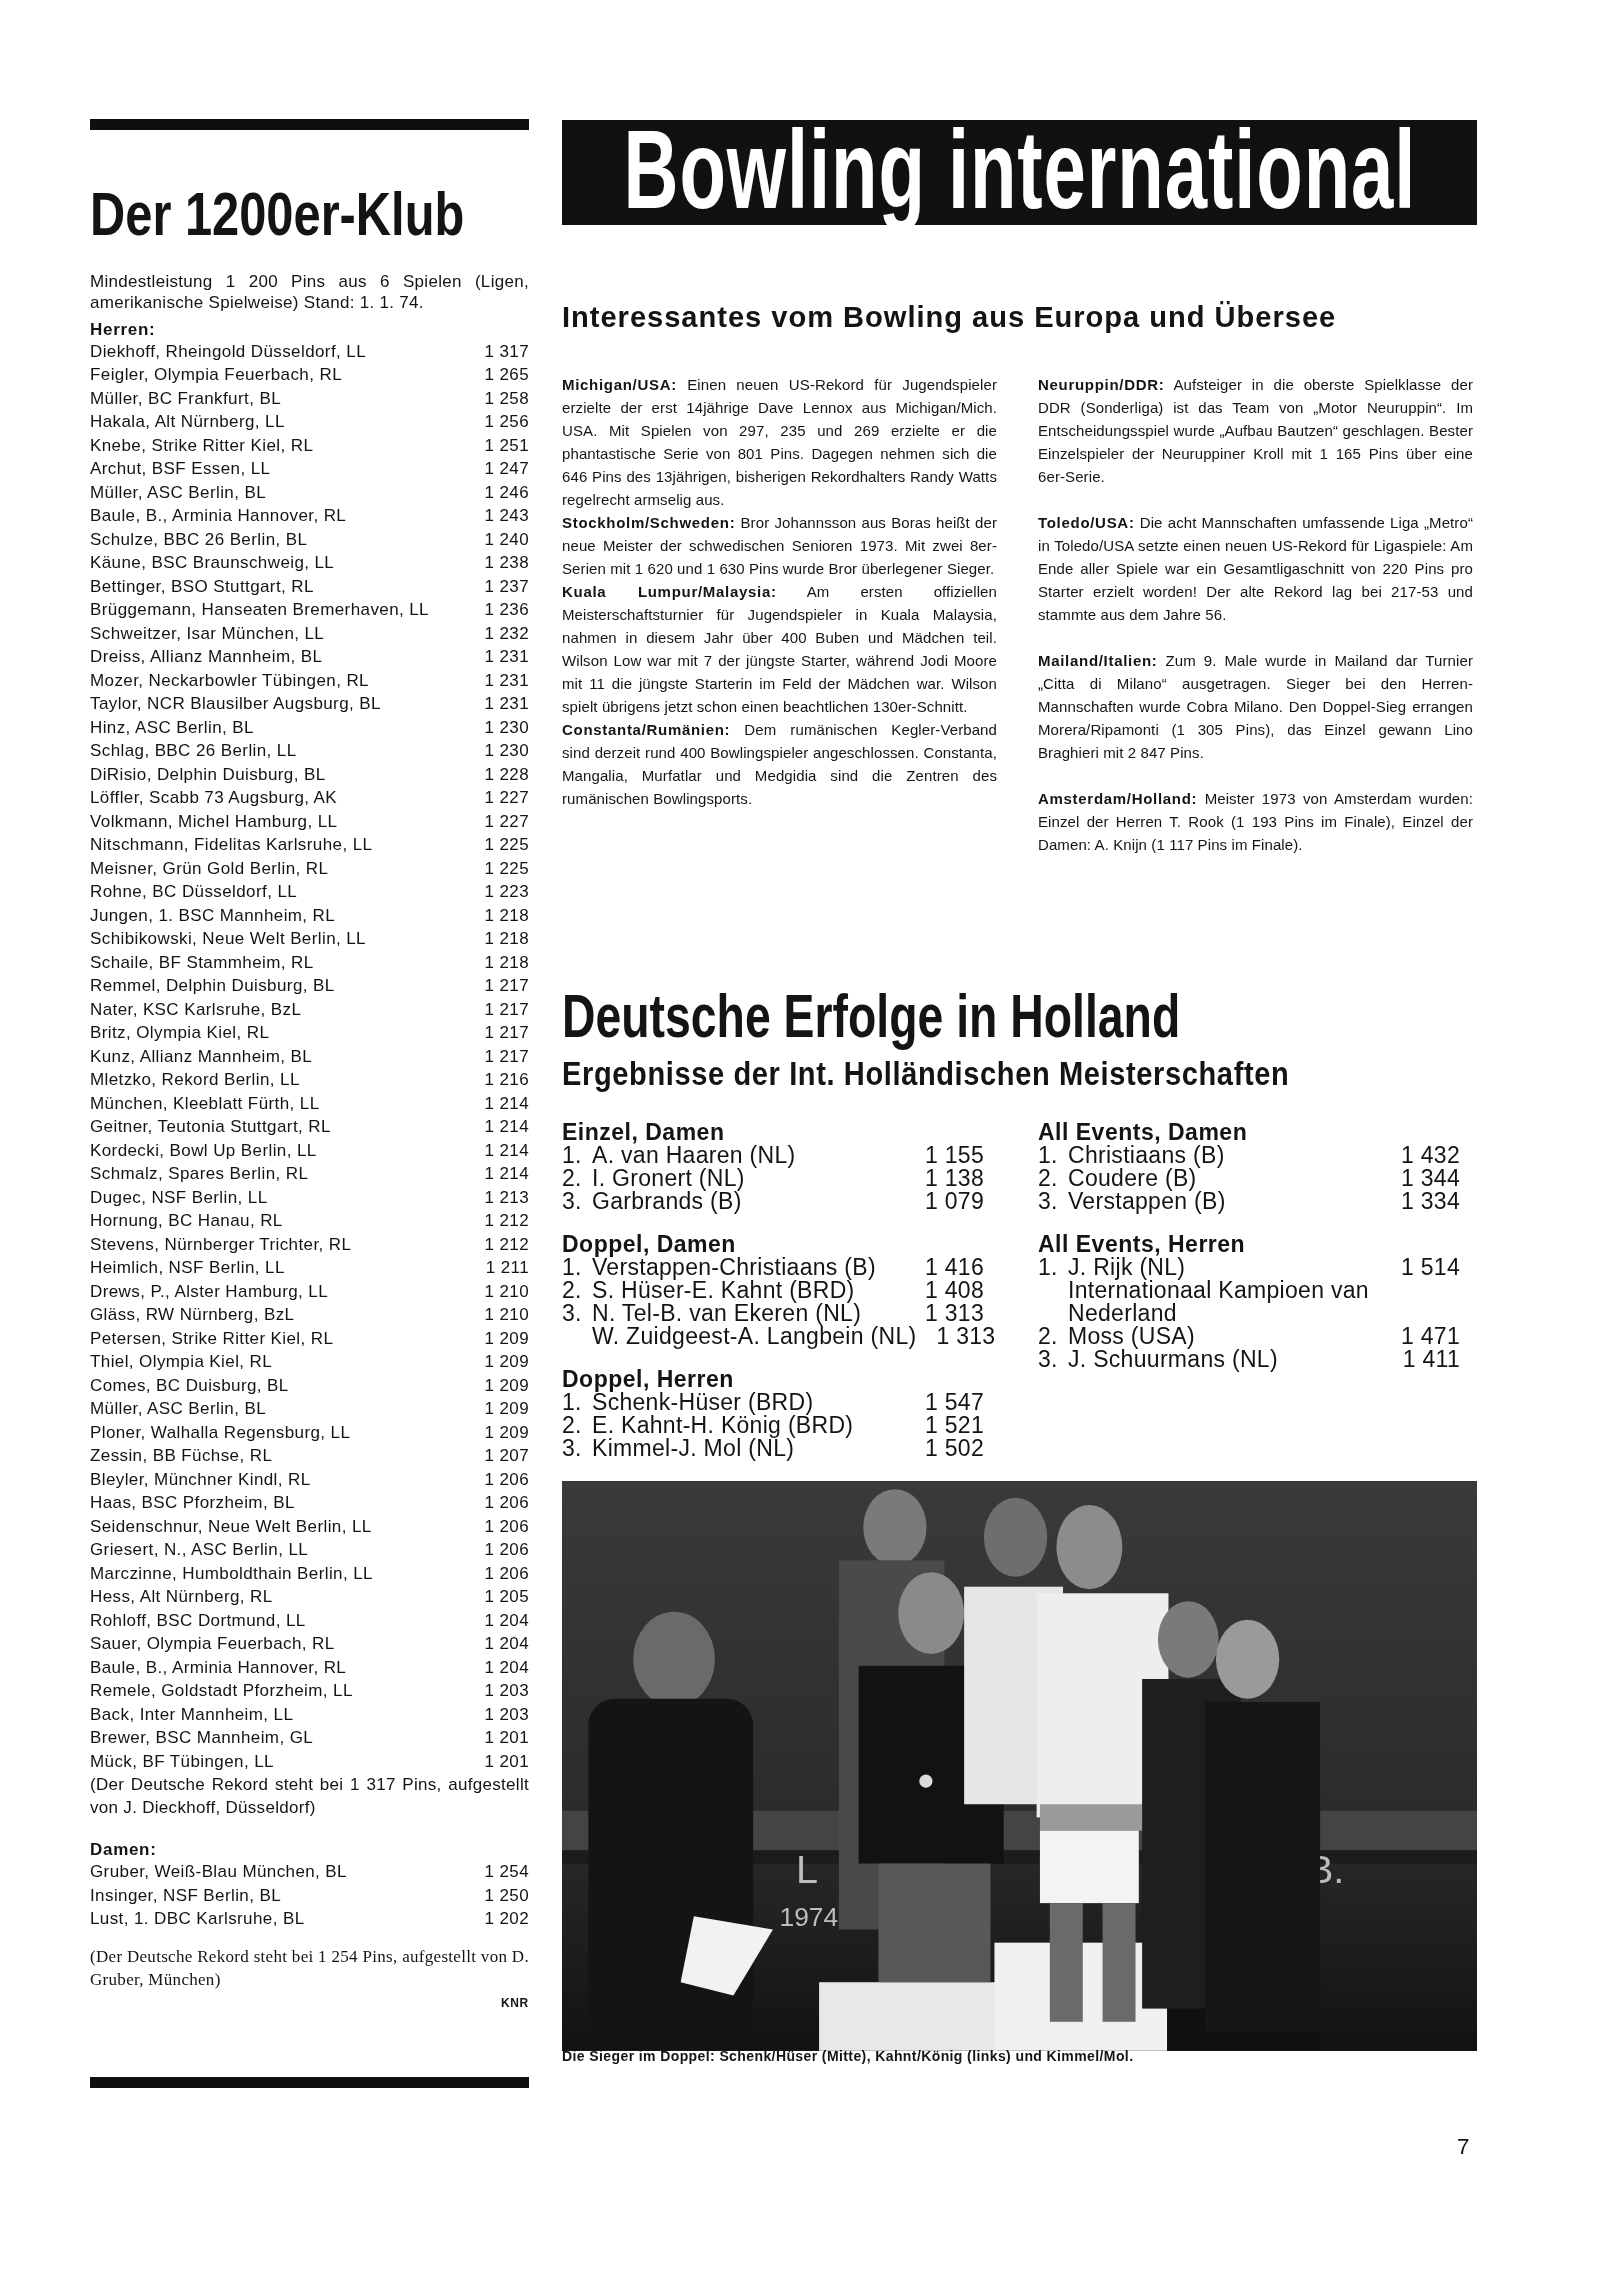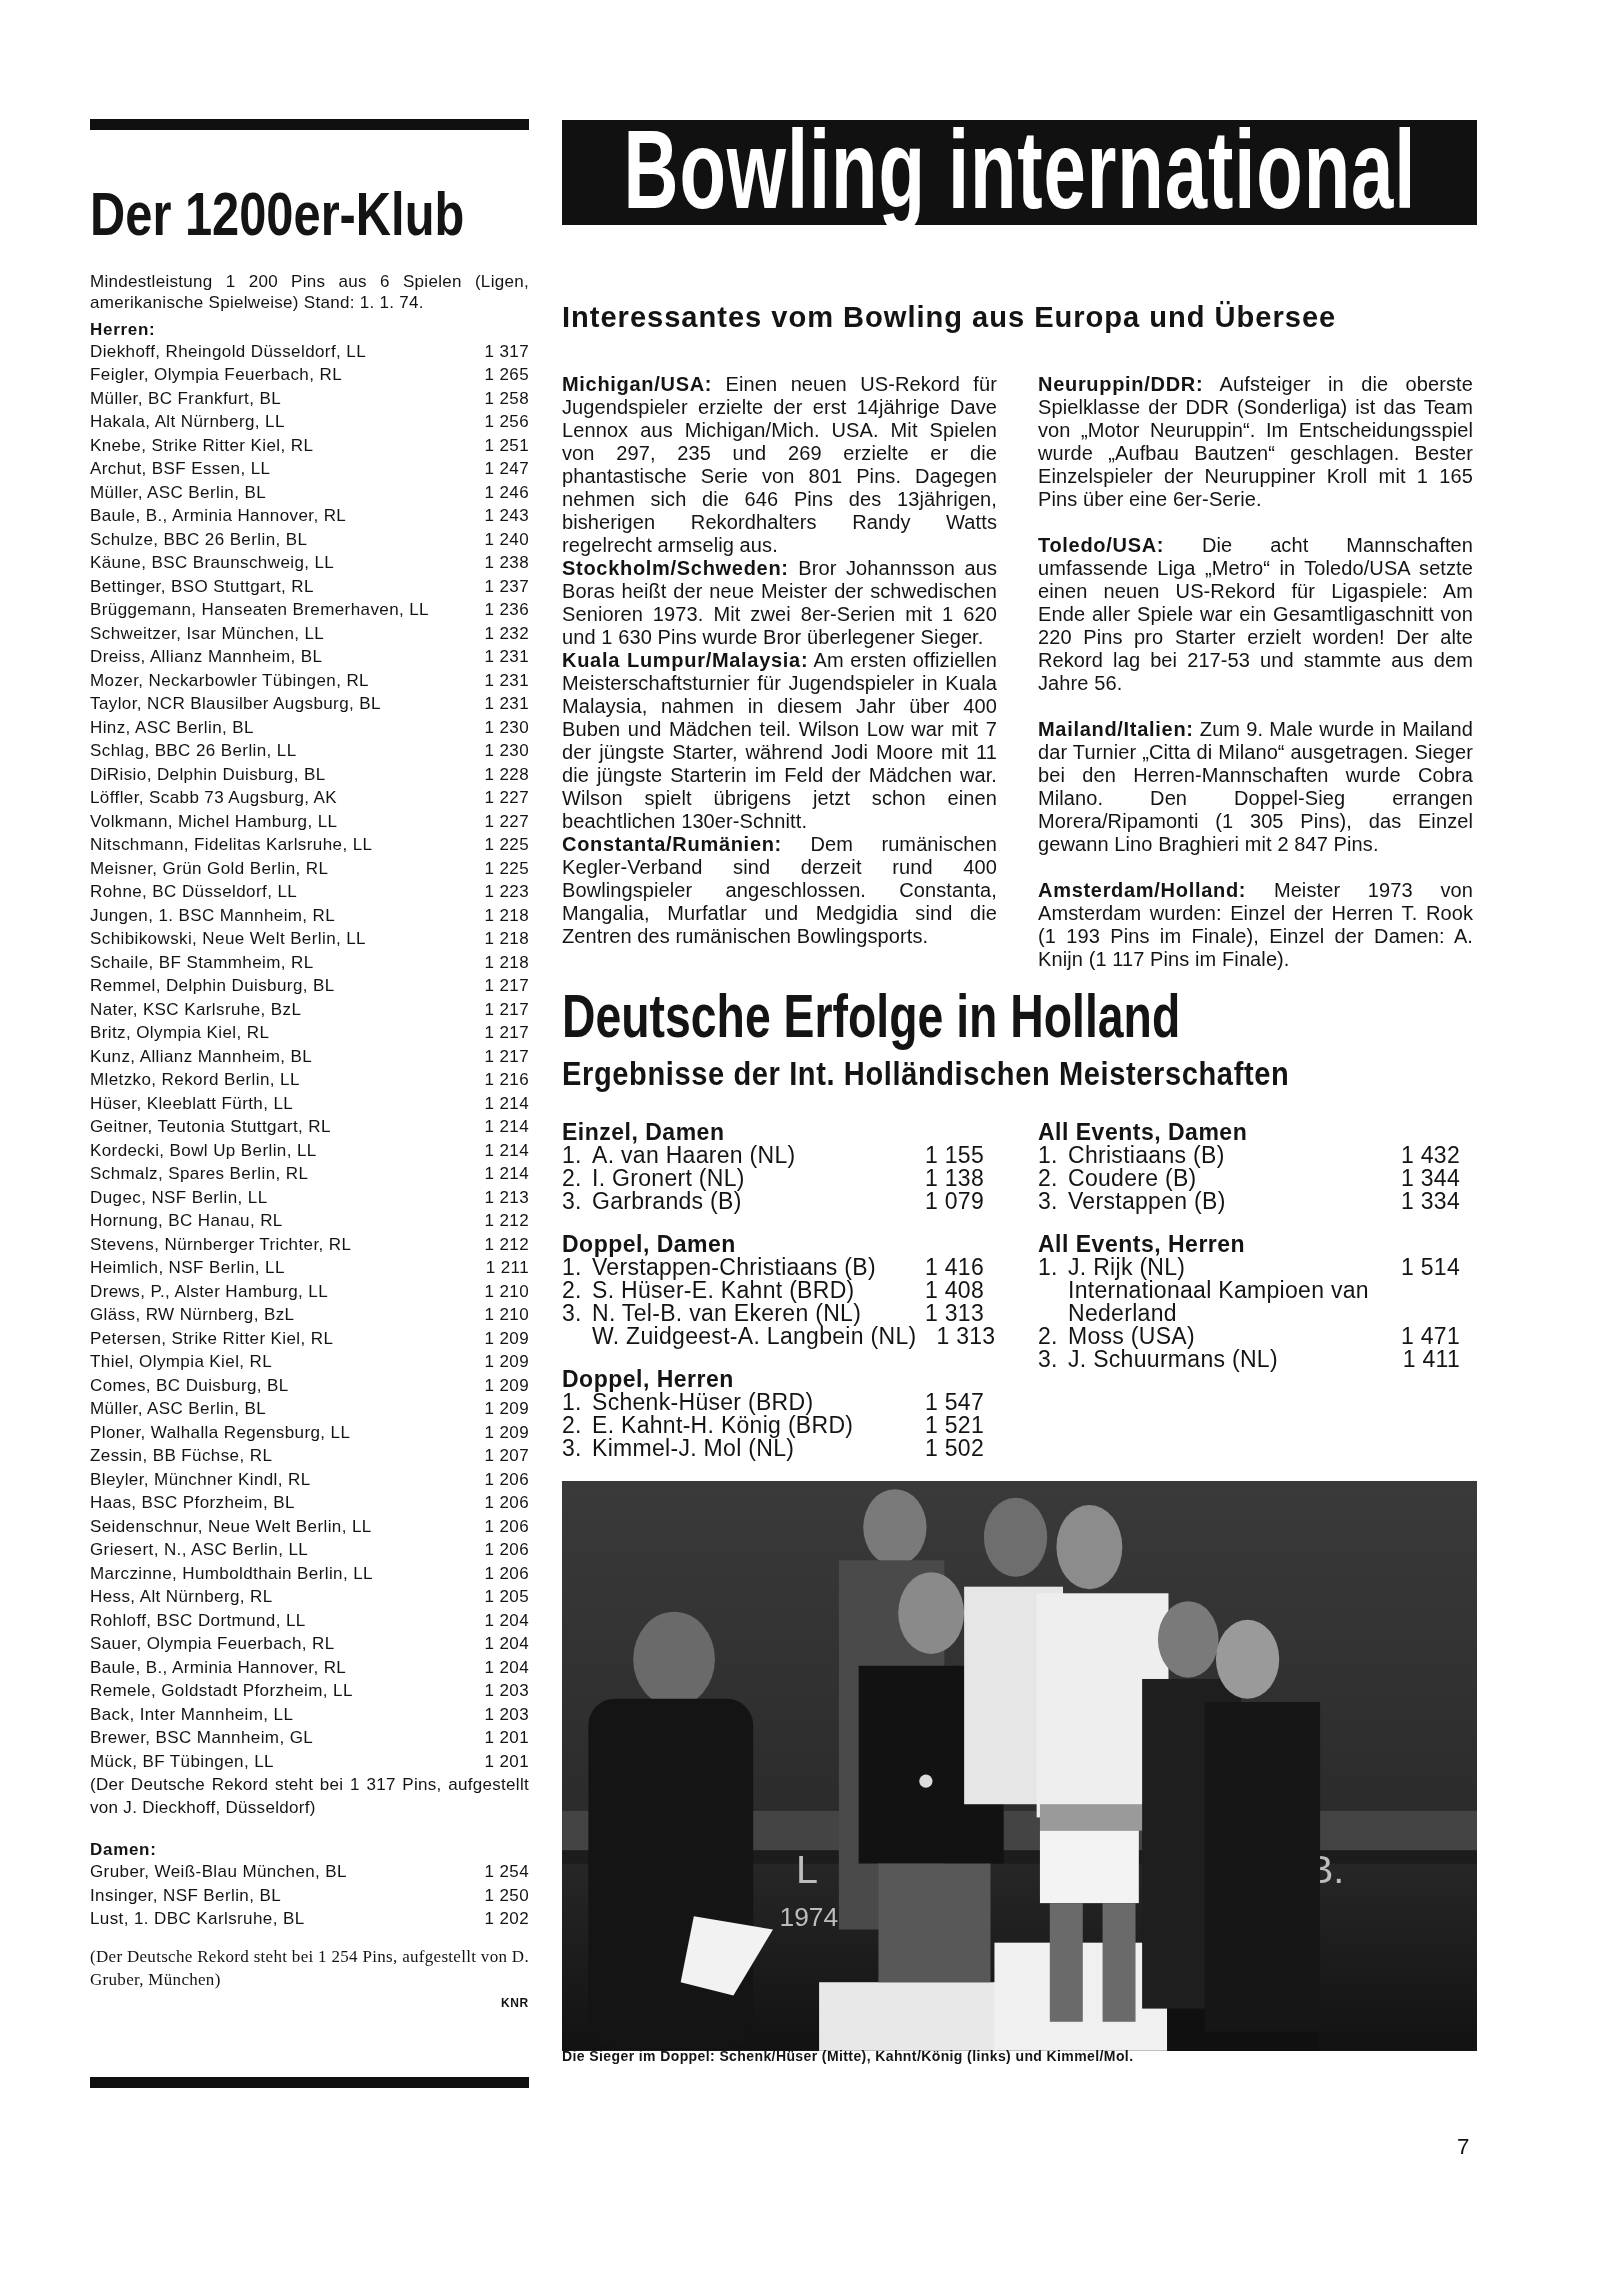--- a/index.html
+++ b/index.html
@@ -33,21 +33,21 @@
     display: flex; align-items: center; justify-content: center; overflow: hidden;
   }
   .banner span {
     color: #ffffff; font-weight: bold; font-size: 112px; line-height: 125px; white-space: nowrap;
     transform: scaleX(0.68); display: inline-block; letter-spacing: 1.3px; margin-top: -6.6px;
   }
   .subhead {
     left: 562px; top: 298px; width: 915px; font-weight: bold; font-size: 30px; line-height: 37px;
     white-space: nowrap; letter-spacing: 1px; transform: scaleX(0.97); transform-origin: left top;
   }
-  .newscol { width: 435px; font-size: 20px; line-height: 23px; text-align: justify; letter-spacing: 0.1px; }
+  .newscol { width: 435px; font-size: 15px; line-height: 23px; text-align: justify; letter-spacing: 0.1px; }
   .newscol p { margin: 0; }
   .newscol p.spaced { margin-top: 23px; }
   .newscol b { letter-spacing: 0.7px; }
 
   .h2big {
     left: 562px; top: 983px; font-weight: bold; font-size: 61px; line-height: 66px; white-space: nowrap;
     transform: scaleX(0.76); transform-origin: left top;
   }
   .h2sub {
     left: 562px; top: 1054px; font-weight: bold; font-size: 33px; line-height: 40px; white-space: nowrap;
@@ -202,21 +202,21 @@
       </li>
       <li class="rank-row">
         <span>Kunz, Allianz Mannheim, BL</span>
         <span class="score">1 217</span>
       </li>
       <li class="rank-row">
         <span>Mletzko, Rekord Berlin, LL</span>
         <span class="score">1 216</span>
       </li>
       <li class="rank-row">
-        <span>Hüser, Kleeblatt Fürth, LL</span>
+        <span>München, Kleeblatt Fürth, LL</span>
         <span class="score">1 214</span>
       </li>
       <li class="rank-row">
         <span>Geitner, Teutonia Stuttgart, RL</span>
         <span class="score">1 214</span>
       </li>
       <li class="rank-row">
         <span>Kordecki, Bowl Up Berlin, LL</span>
         <span class="score">1 214</span>
       </li>

